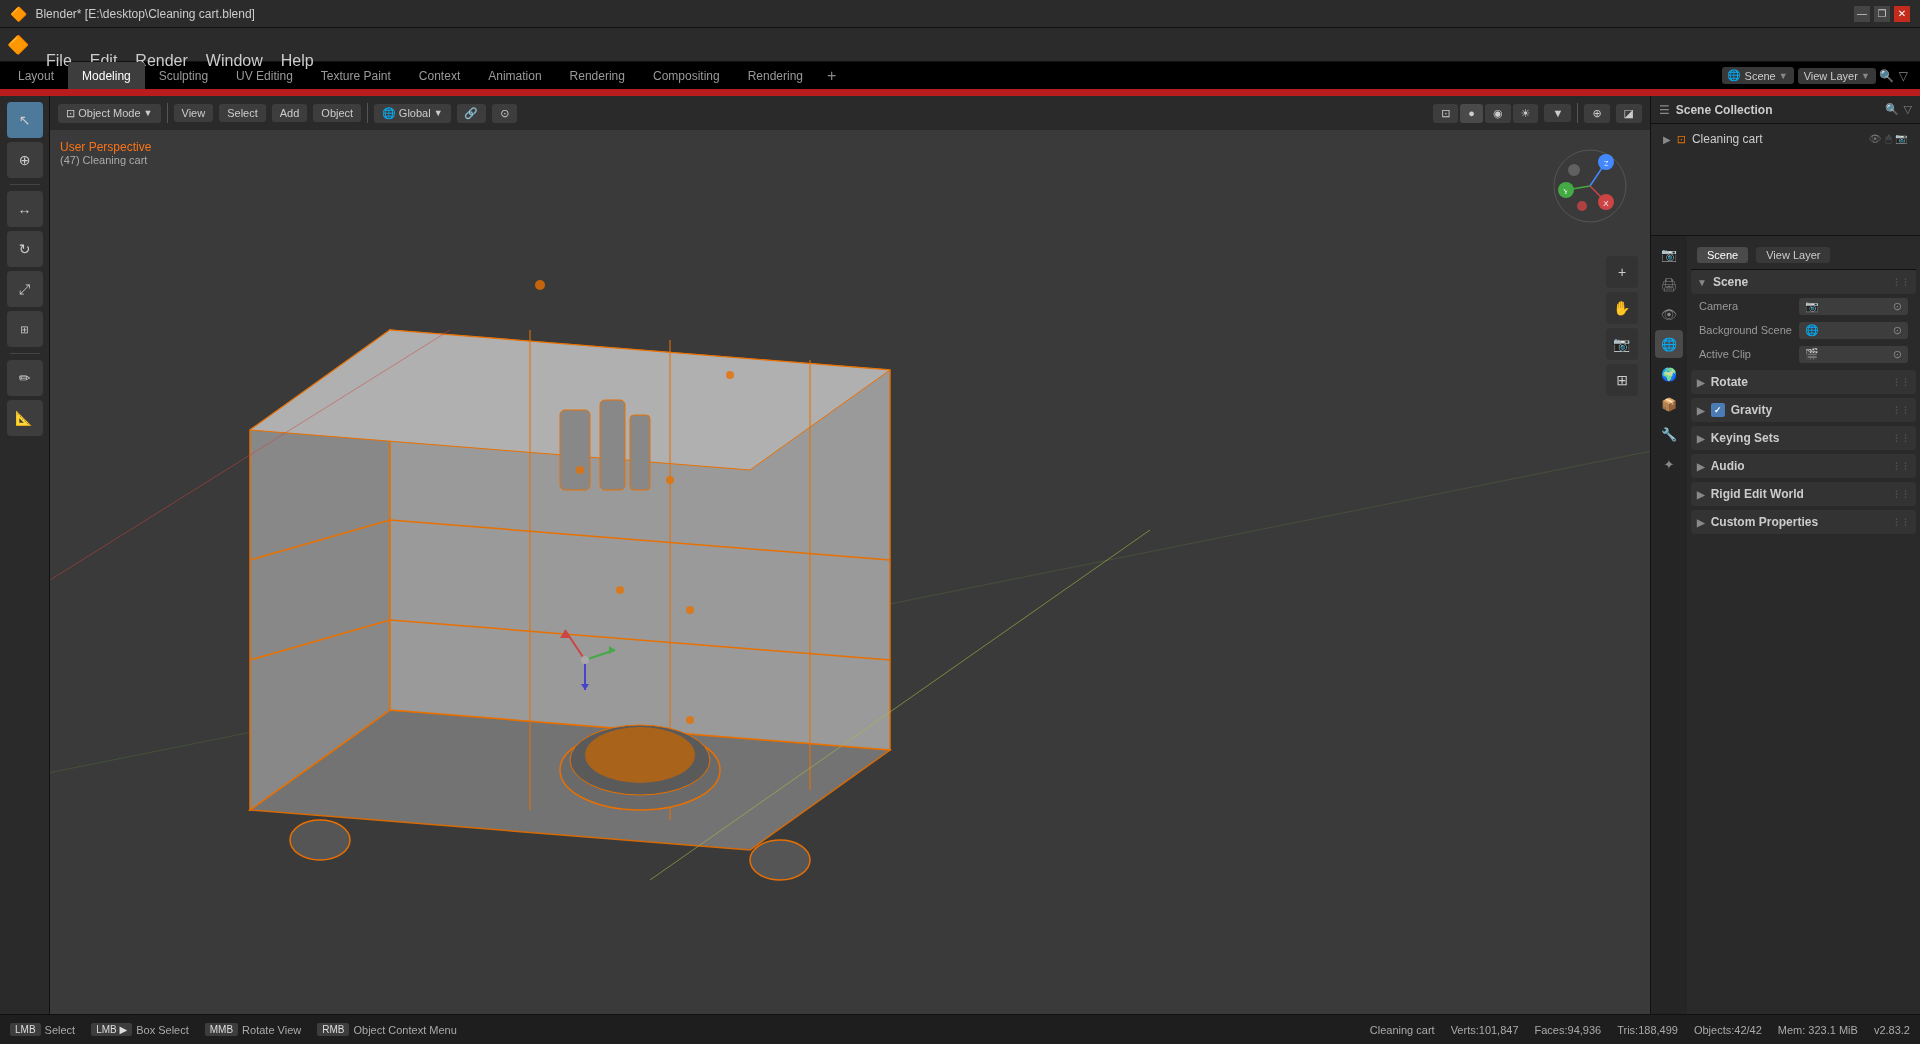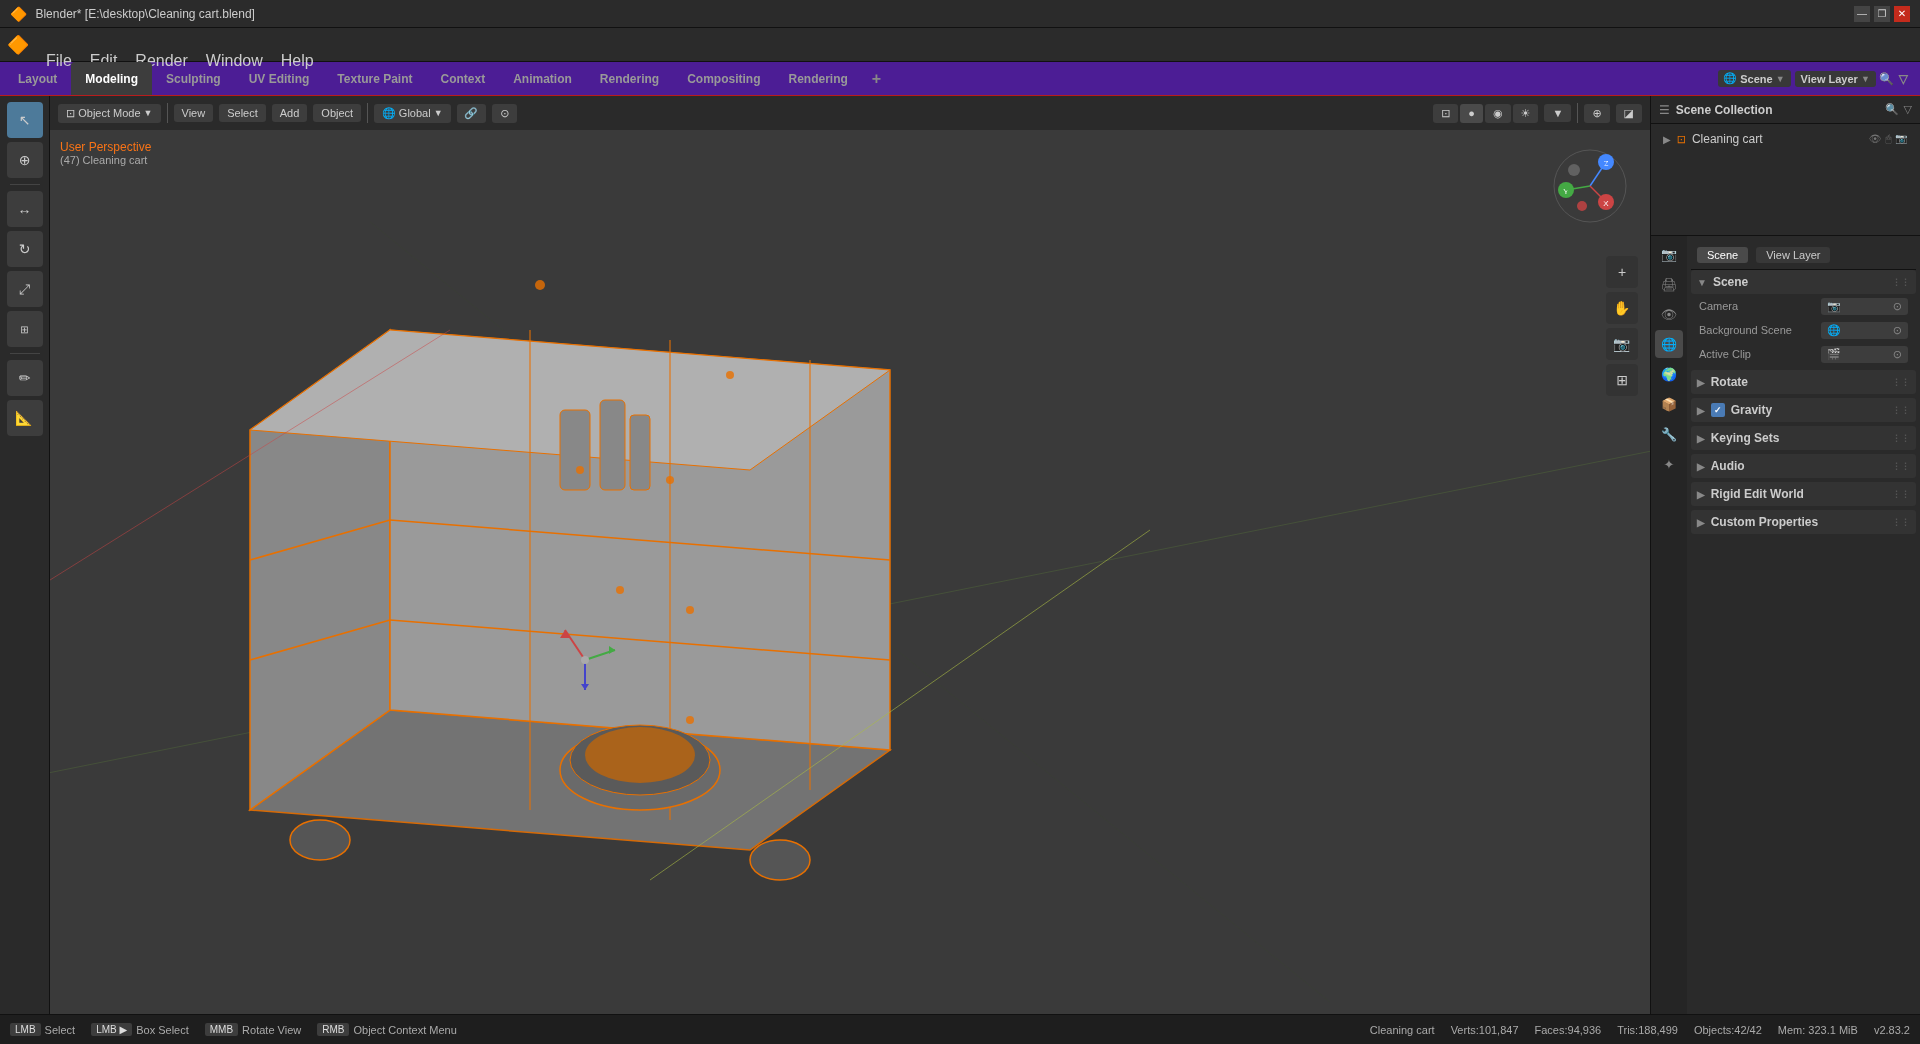--- a/index.html
+++ b/index.html
@@ -77,27 +77,26 @@
       font-size: 16px;
       cursor: pointer;
       border-radius: 3px;
       margin-top: 33px;
     }
 
     
     #workspace-tabs {
       width: 100%;
       height: 34px;
-      background: #4c1d95;
+      background: #000000;
       display: flex;
       align-items: center;
       padding: 0 4px;
-      border-bottom: 1px solid #b91c1c;
+      border-bottom: 7px solid #b91c1c;
       gap: 0;
-      font-weight: bold;
     }
     .ws-tab {
       padding: 6px 14px;
       color: #999;
       font-size: 12px;
       cursor: pointer;
       border-radius: 4px 4px 0 0;
       height: 100%;
       display: flex;
       align-items: center;
@@ -326,21 +325,21 @@
       font-size: 12px;
       font-weight: bold;
       gap: 6px;
     }
     .prop-section-header .arrow { color: #888; font-size: 10px; }
     .prop-row {
       display: flex;
       align-items: center;
       height: 24px;
       padding: 0 8px;
-      gap: 22px;
+      gap: 0;
     }
     .prop-label {
       color: #999;
       font-size: 11px;
       min-width: 100px;
     }
     .prop-value {
       flex: 1;
       background: #3d3d3d;
       border-radius: 3px;

